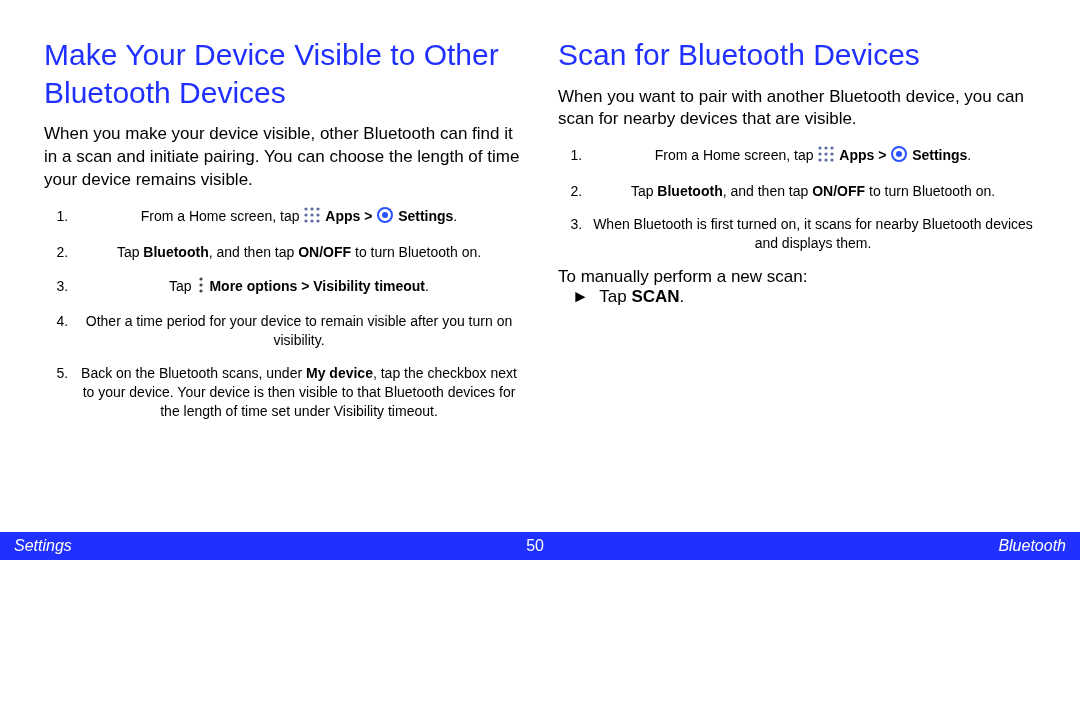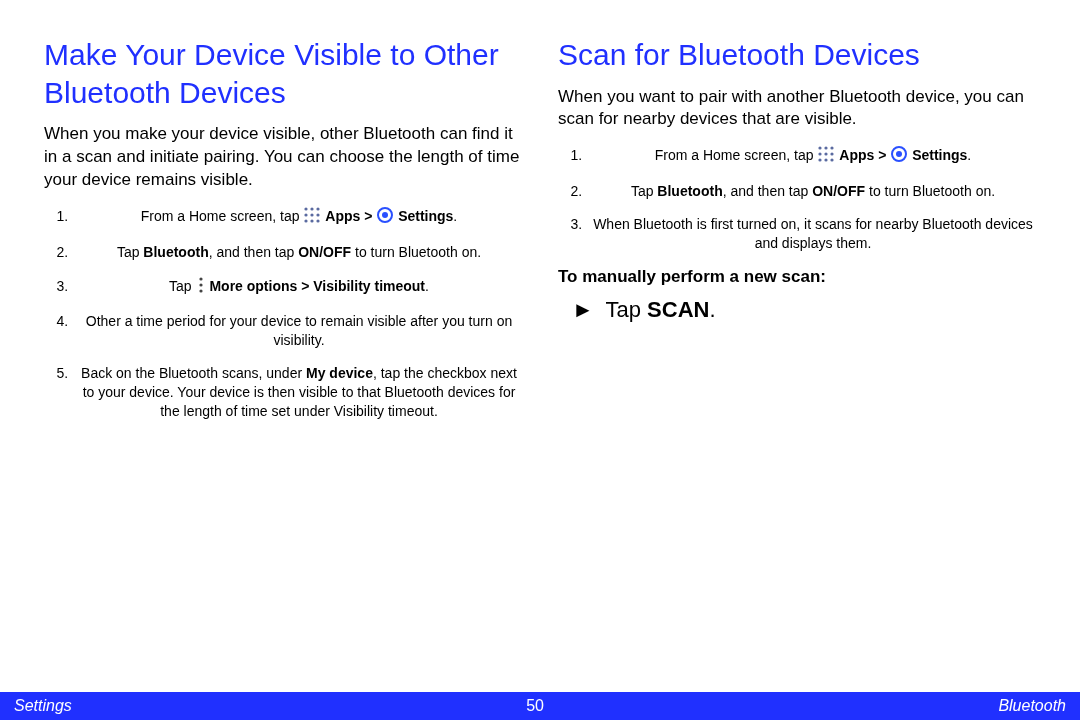--- a/index.html
+++ b/index.html
@@ -1,26 +1,26 @@
 <!DOCTYPE html>
 <html><head>
 <meta charset="utf-8">
 <style>
   * { margin: 0; padding: 0; box-sizing: border-box; }
   html, body { width: 1080px; height: 720px; font-family: Arial, Helvetica, sans-serif; background: #fff; color: #000; }
-  .page { position: relative; width: 1080px; height: 720px; }
+  .page { position: relative; width: 1080px; height: 560px; }
   .columns { display: flex; gap: 36px; padding: 36px 44px 0 44px; }
   .col { flex: 1; }
   h2.section-title { color: #2030ff; font-size: 30px; font-weight: 400; line-height: 1.25; margin-bottom: 12px; }
   p.intro { font-size: 17px; line-height: 1.35; margin-bottom: 14px; }
   ol.steps { list-style: decimal; padding-left: 28px; font-size: 14px; line-height: 1.35; text-align: center; }
   ol.steps > li { margin-bottom: 14px; padding-left: 4px; }
   b { font-weight: 700; }
-  .subhead { font-size: 17px; font-weight: 700; margin-top: 8px; margin-bottom: 10px; }
-  .bullet-line { font-size: 22px; padding-left: 14px; }
+  .subhead { font-size: 17px; font-weight: 400; margin-top: 8px; margin-bottom: 0; }
+  .bullet-line { font-size: 17px; padding-left: 14px; }
   .bullet-mark { display: inline-block; margin-right: 6px; }
   .icon { display: inline-block; vertical-align: -3px; }
   .footer { position: absolute; left: 0; right: 0; bottom: 0; height: 28px; background: #2030ff; color: #fff; display: flex; align-items: center; justify-content: space-between; padding: 0 14px; font-size: 16px; font-style: italic; }
   .footer .pnum { font-style: normal; }
 </style>
 </head>
 <body>
 
 <div class="page">
   <div class="columns">

